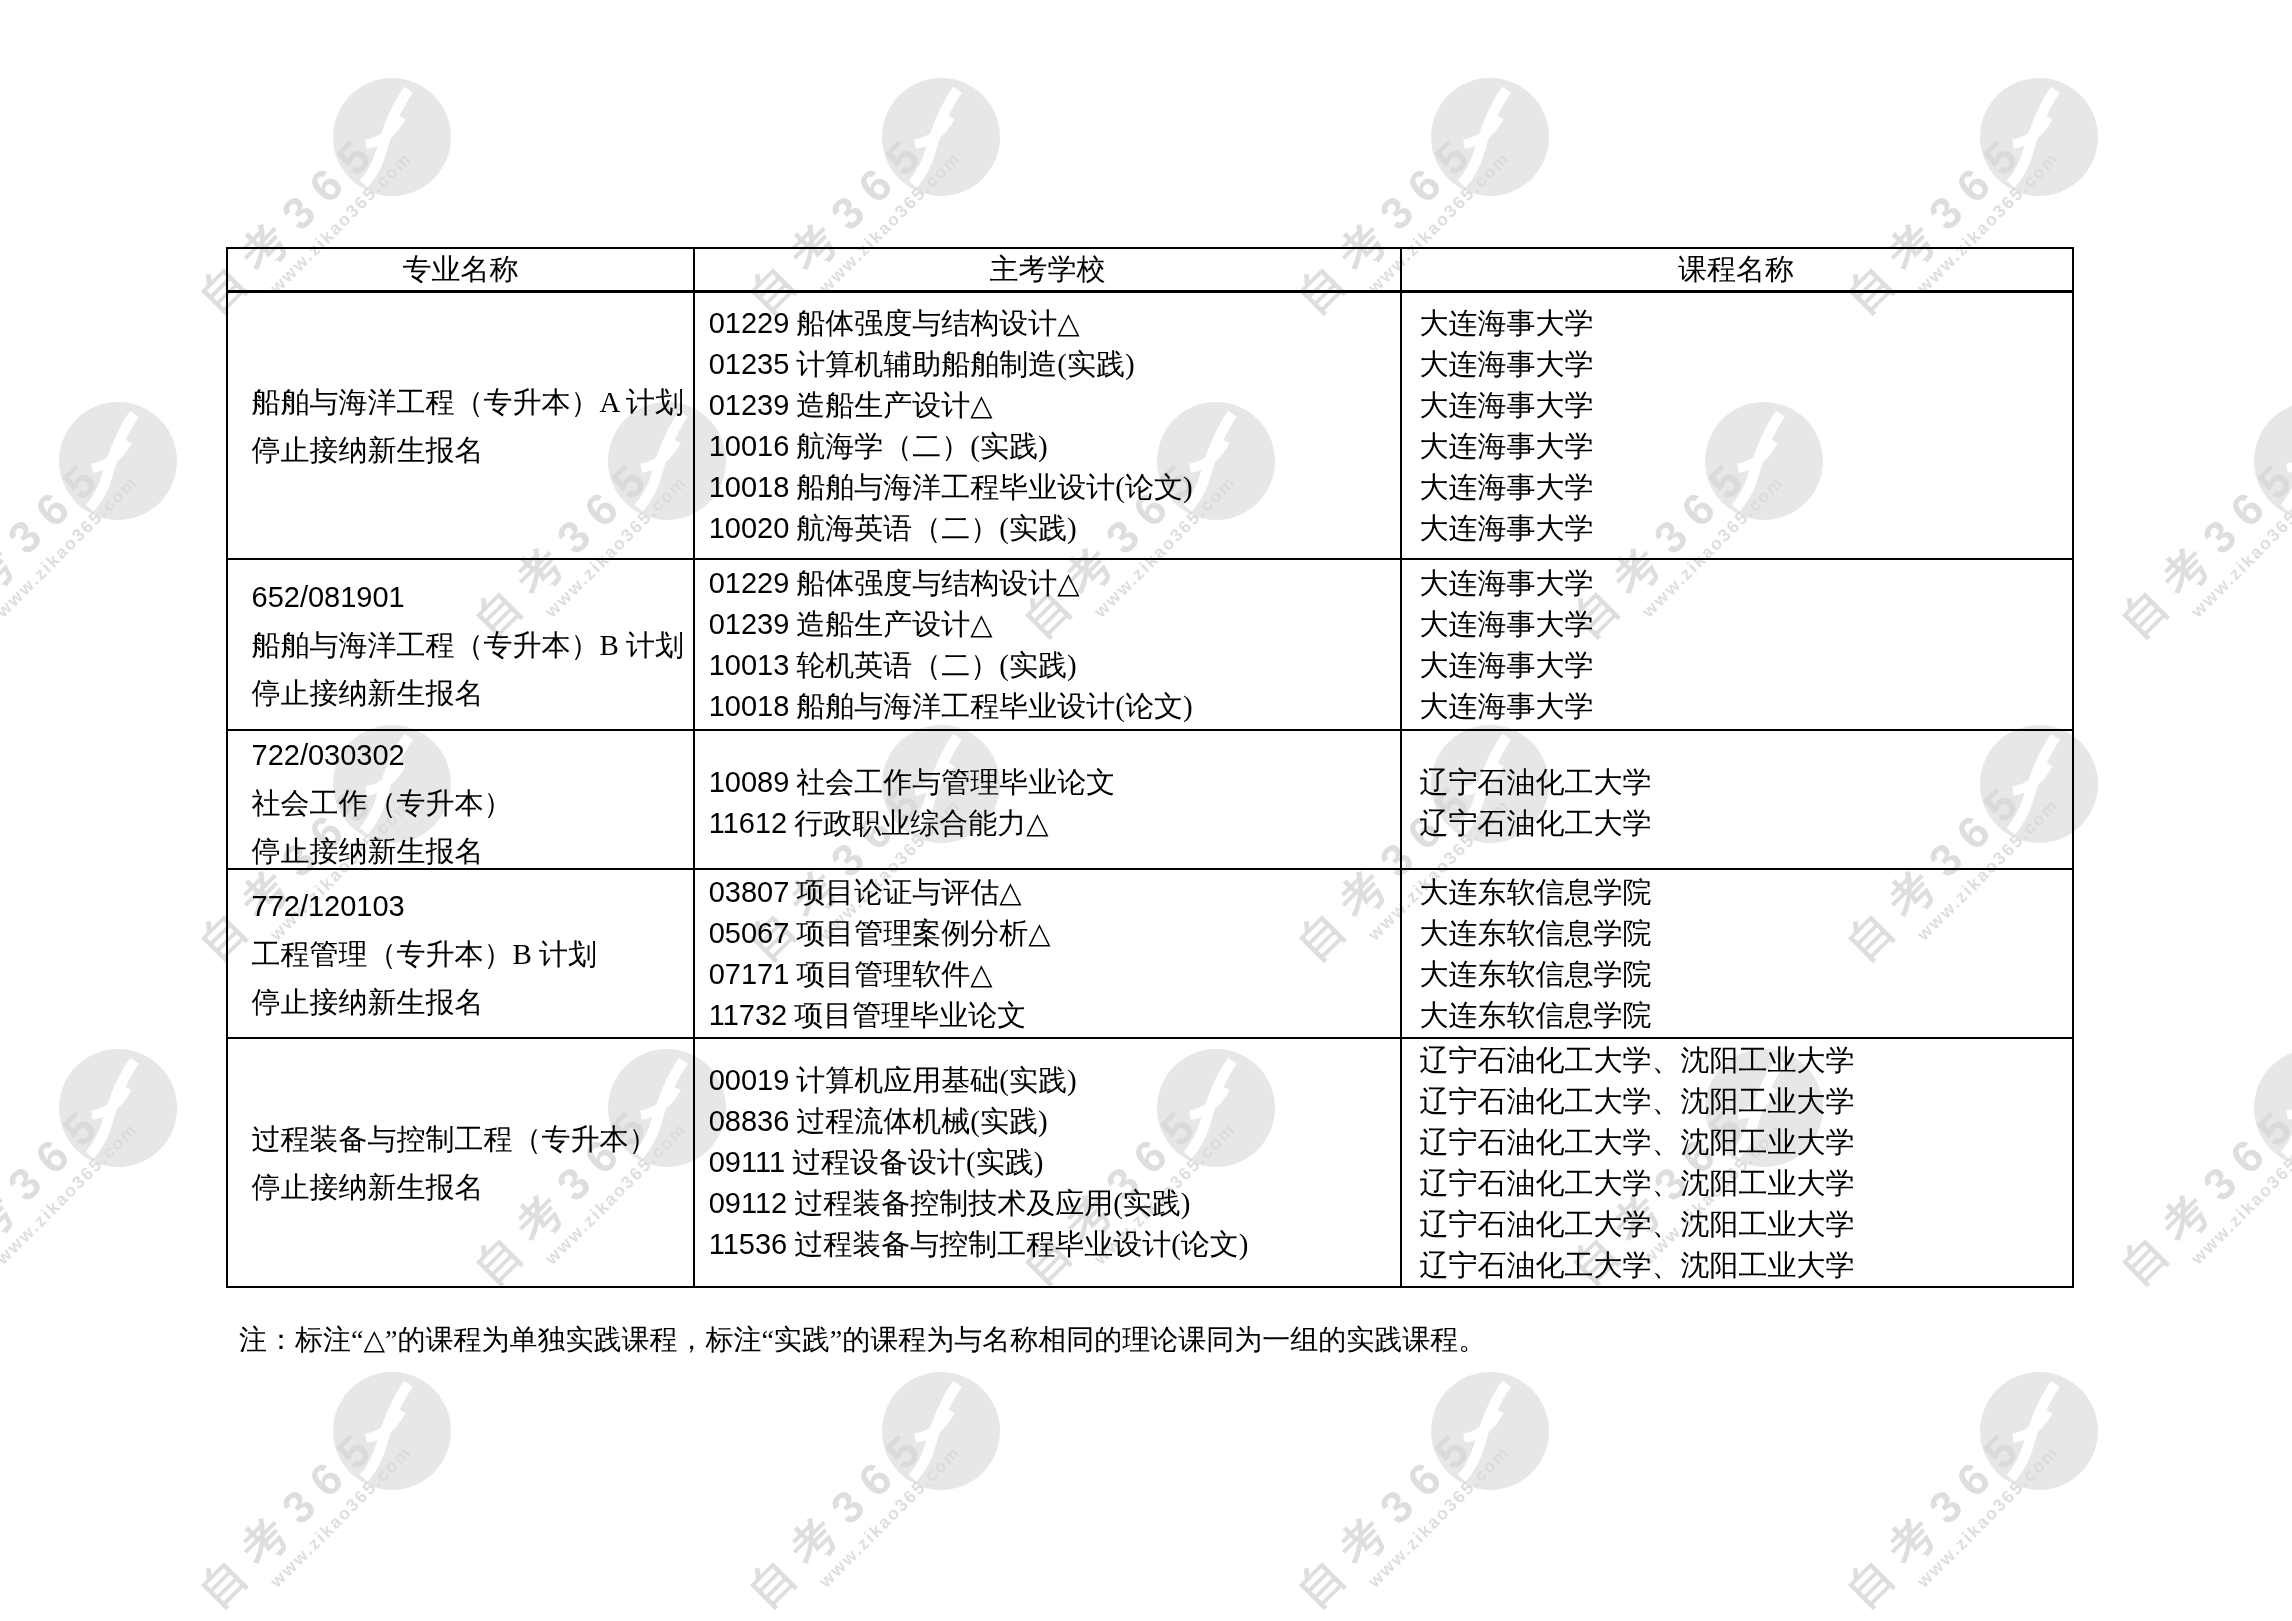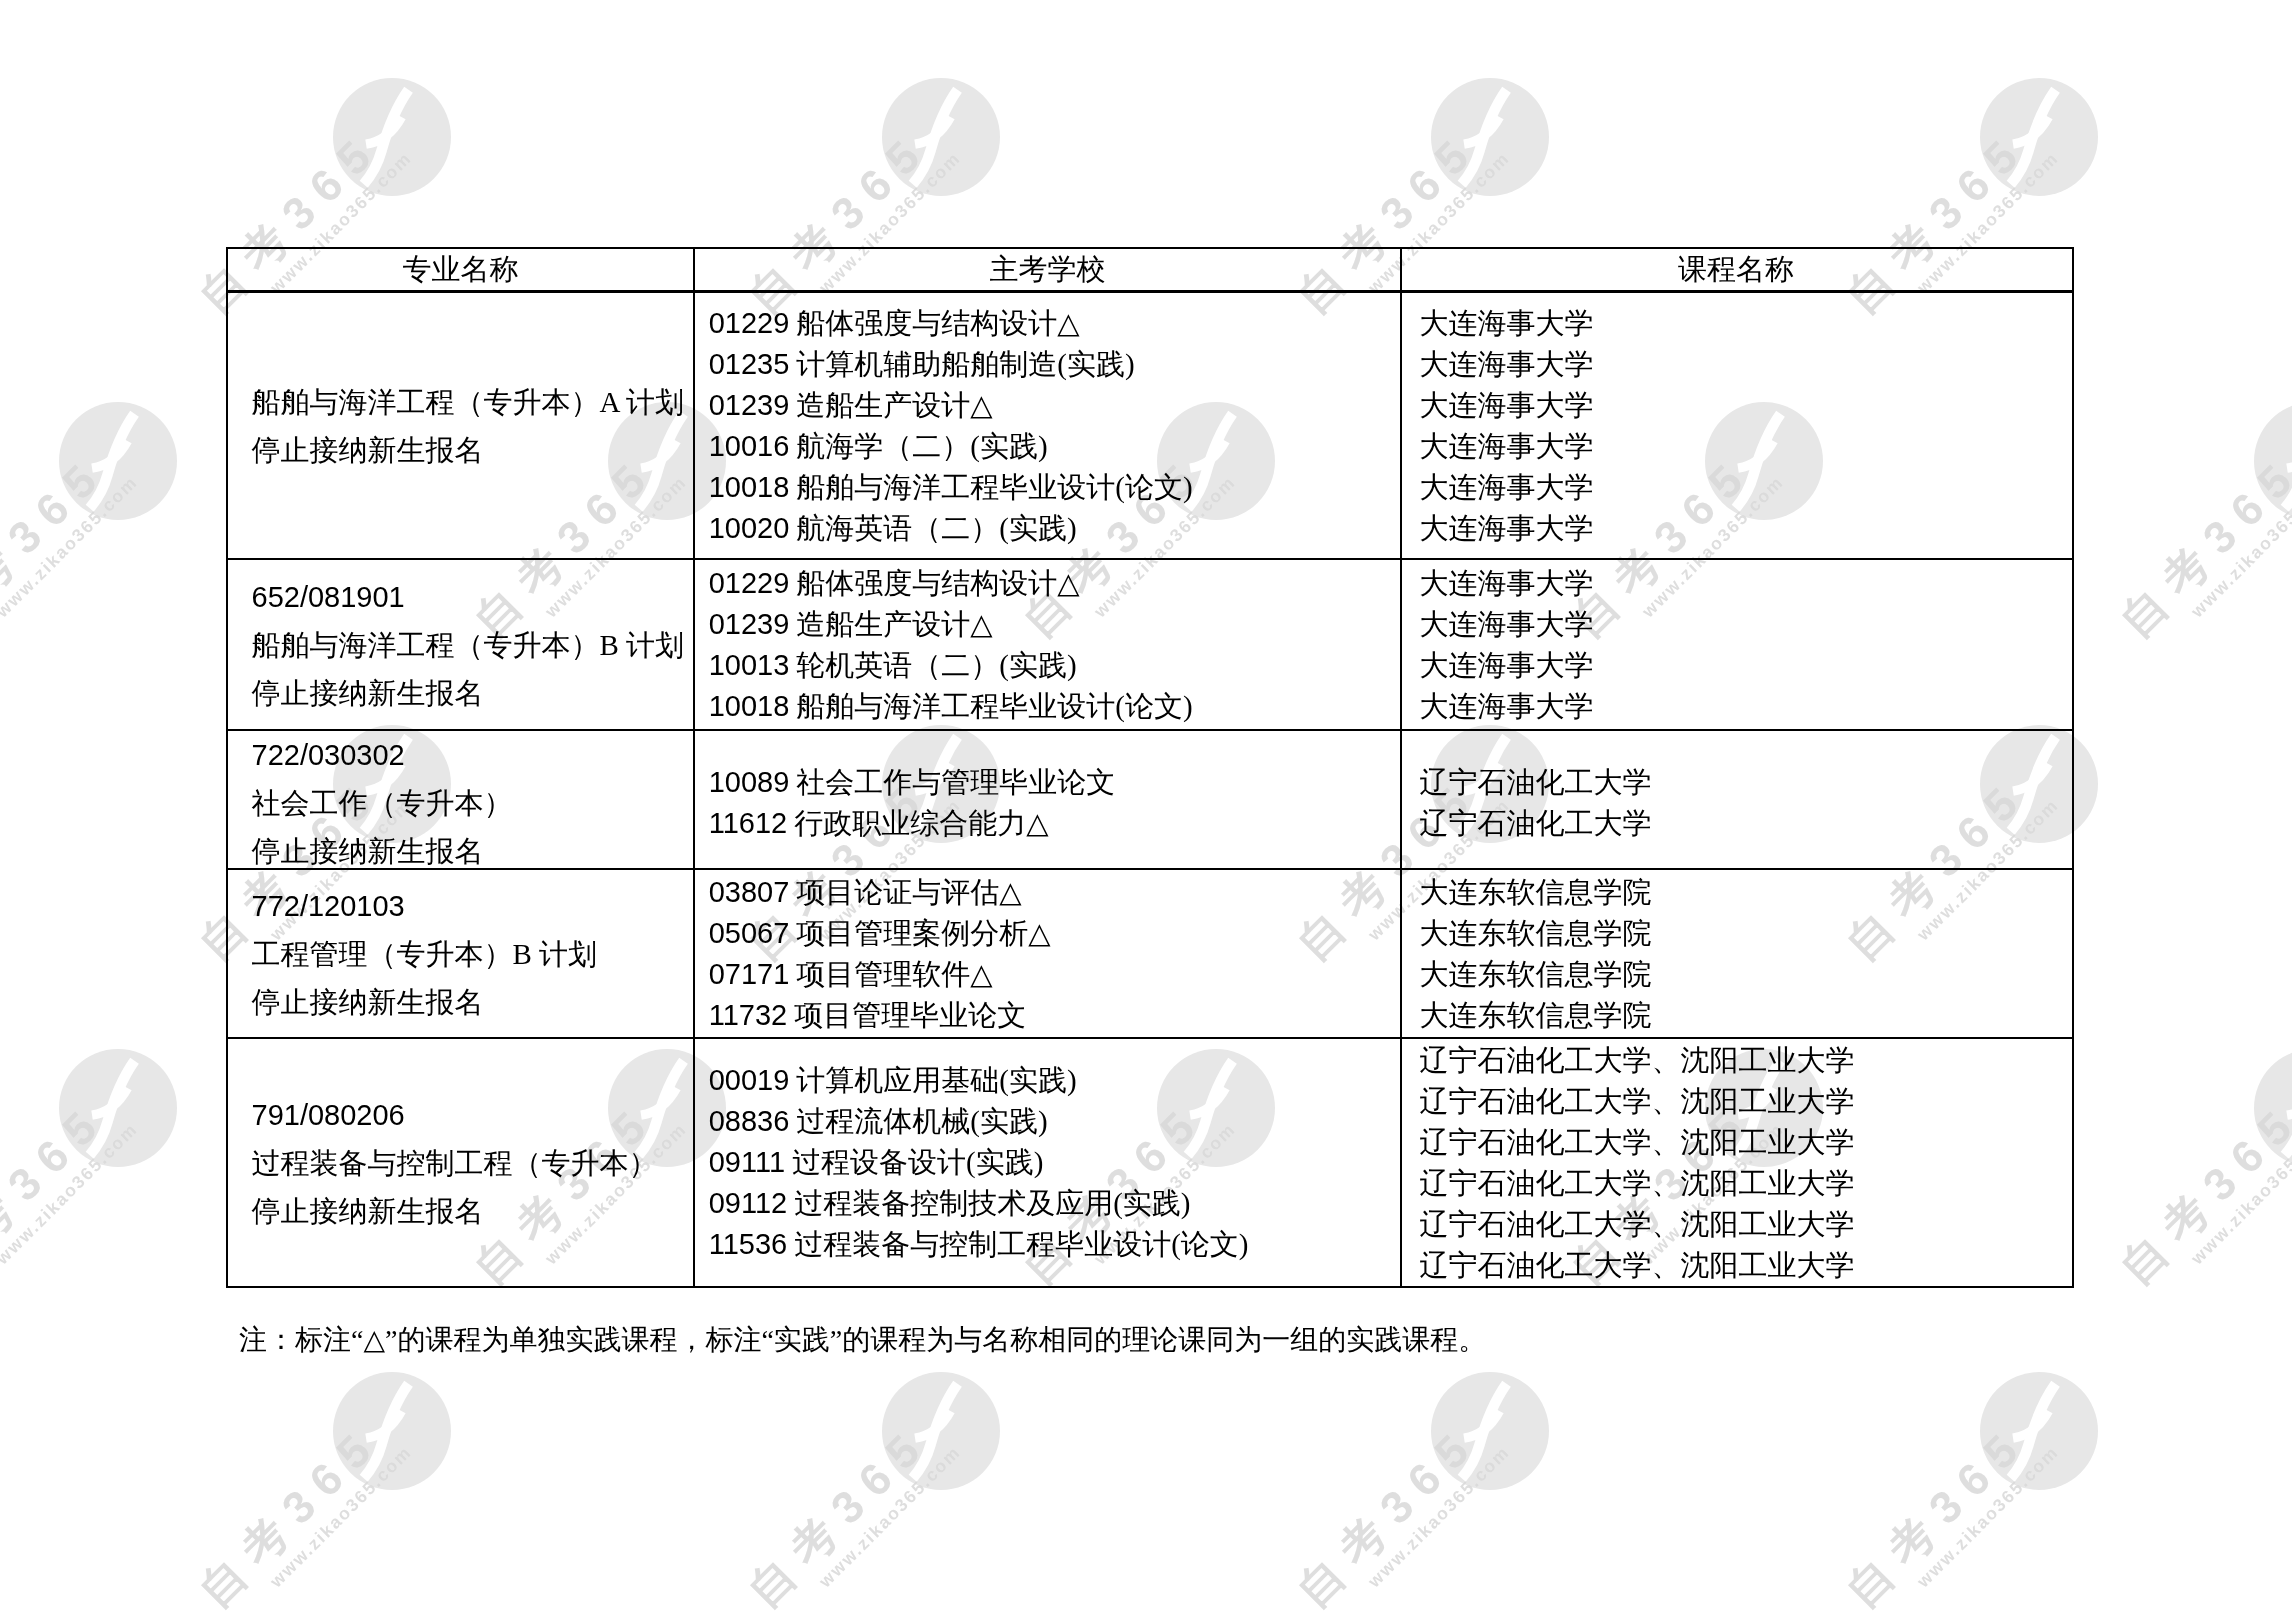--- a/index.html
+++ b/index.html
@@ -367,21 +367,20 @@
     <div class="cell schools-cell">
           <div class="school-line">大连东软信息学院</div>
           <div class="school-line">大连东软信息学院</div>
           <div class="school-line">大连东软信息学院</div>
           <div class="school-line">大连东软信息学院</div>
         </div>
   </div>
 
   <div class="trow" style="height: 247px;">
     <div class="cell major-cell">
-      <div class="major-line major-code">791/080206</div>
       <div class="major-line major-title">过程装备与控制工程（专升本）</div>
       <div class="major-line major-status">停止接纳新生报名</div>
     </div>
     <div class="cell courses-cell">
           <div class="course-line"><span class="course-code">00019</span><span>计算机应用基础(实践)</span></div>
           <div class="course-line"><span class="course-code">08836</span><span>过程流体机械(实践)</span></div>
           <div class="course-line"><span class="course-code">09111</span><span>过程设备设计(实践)</span></div>
           <div class="course-line"><span class="course-code">09112</span><span>过程装备控制技术及应用(实践)</span></div>
           <div class="course-line"><span class="course-code">11536</span><span>过程装备与控制工程毕业设计(论文)</span></div>
         </div>

